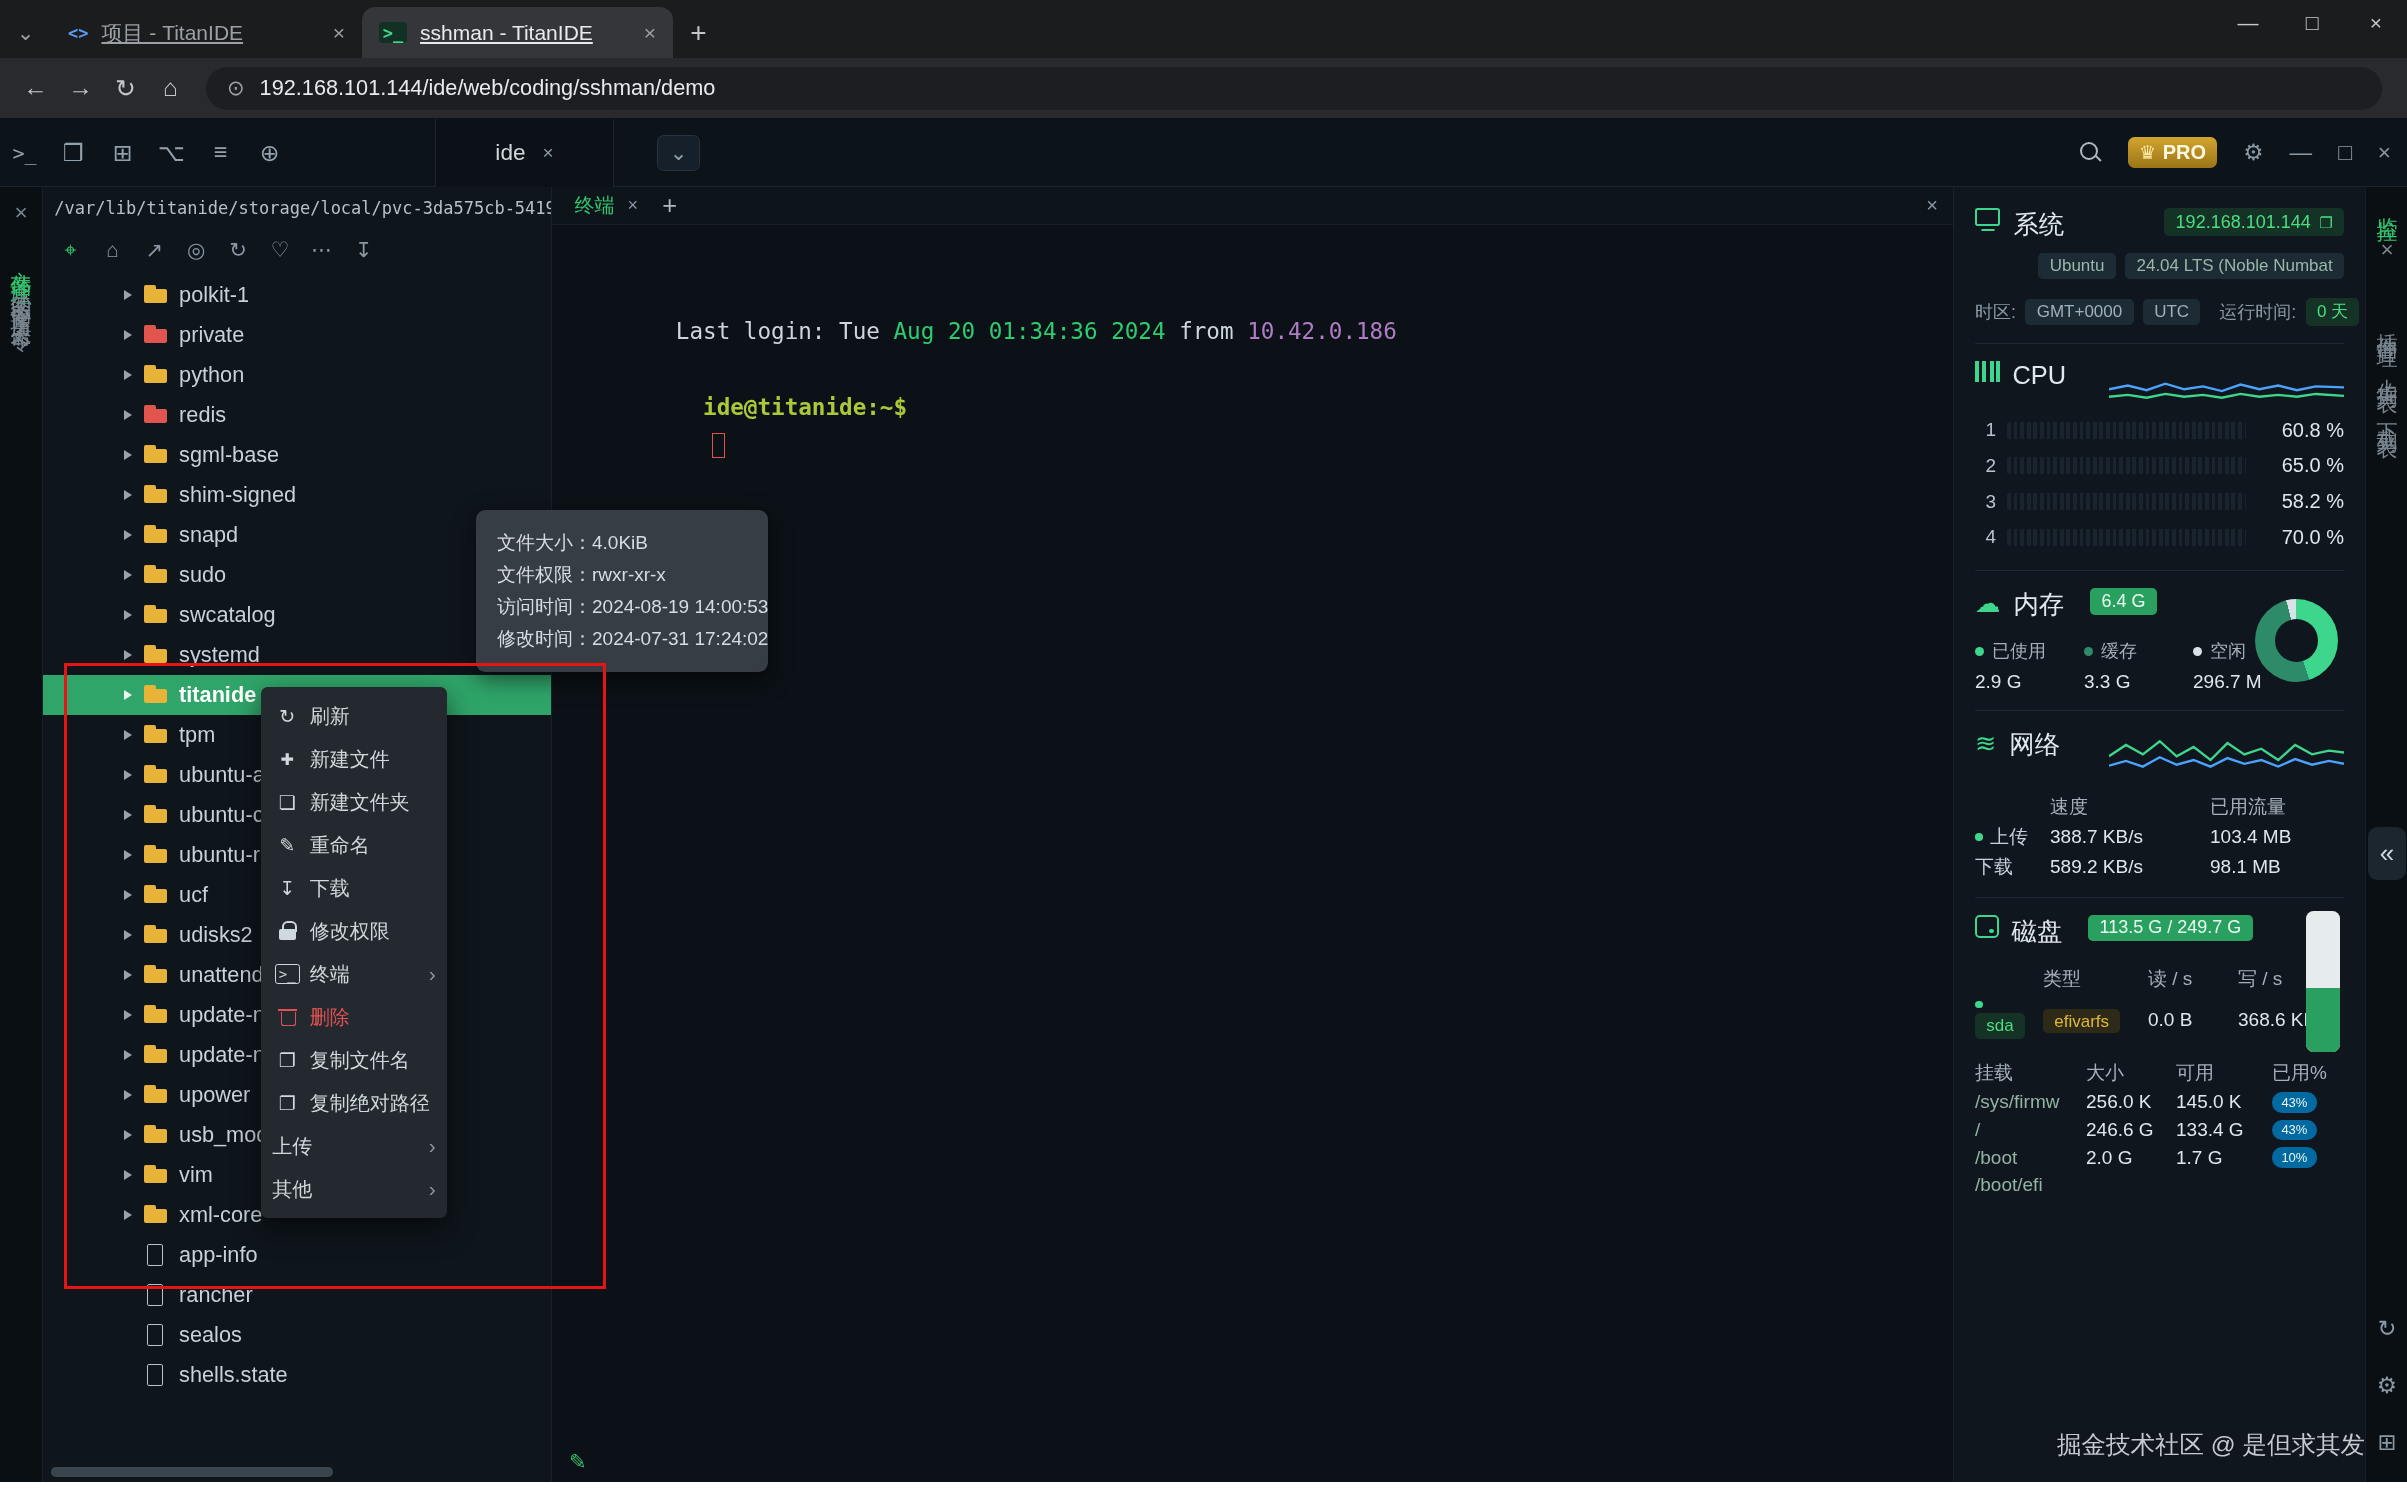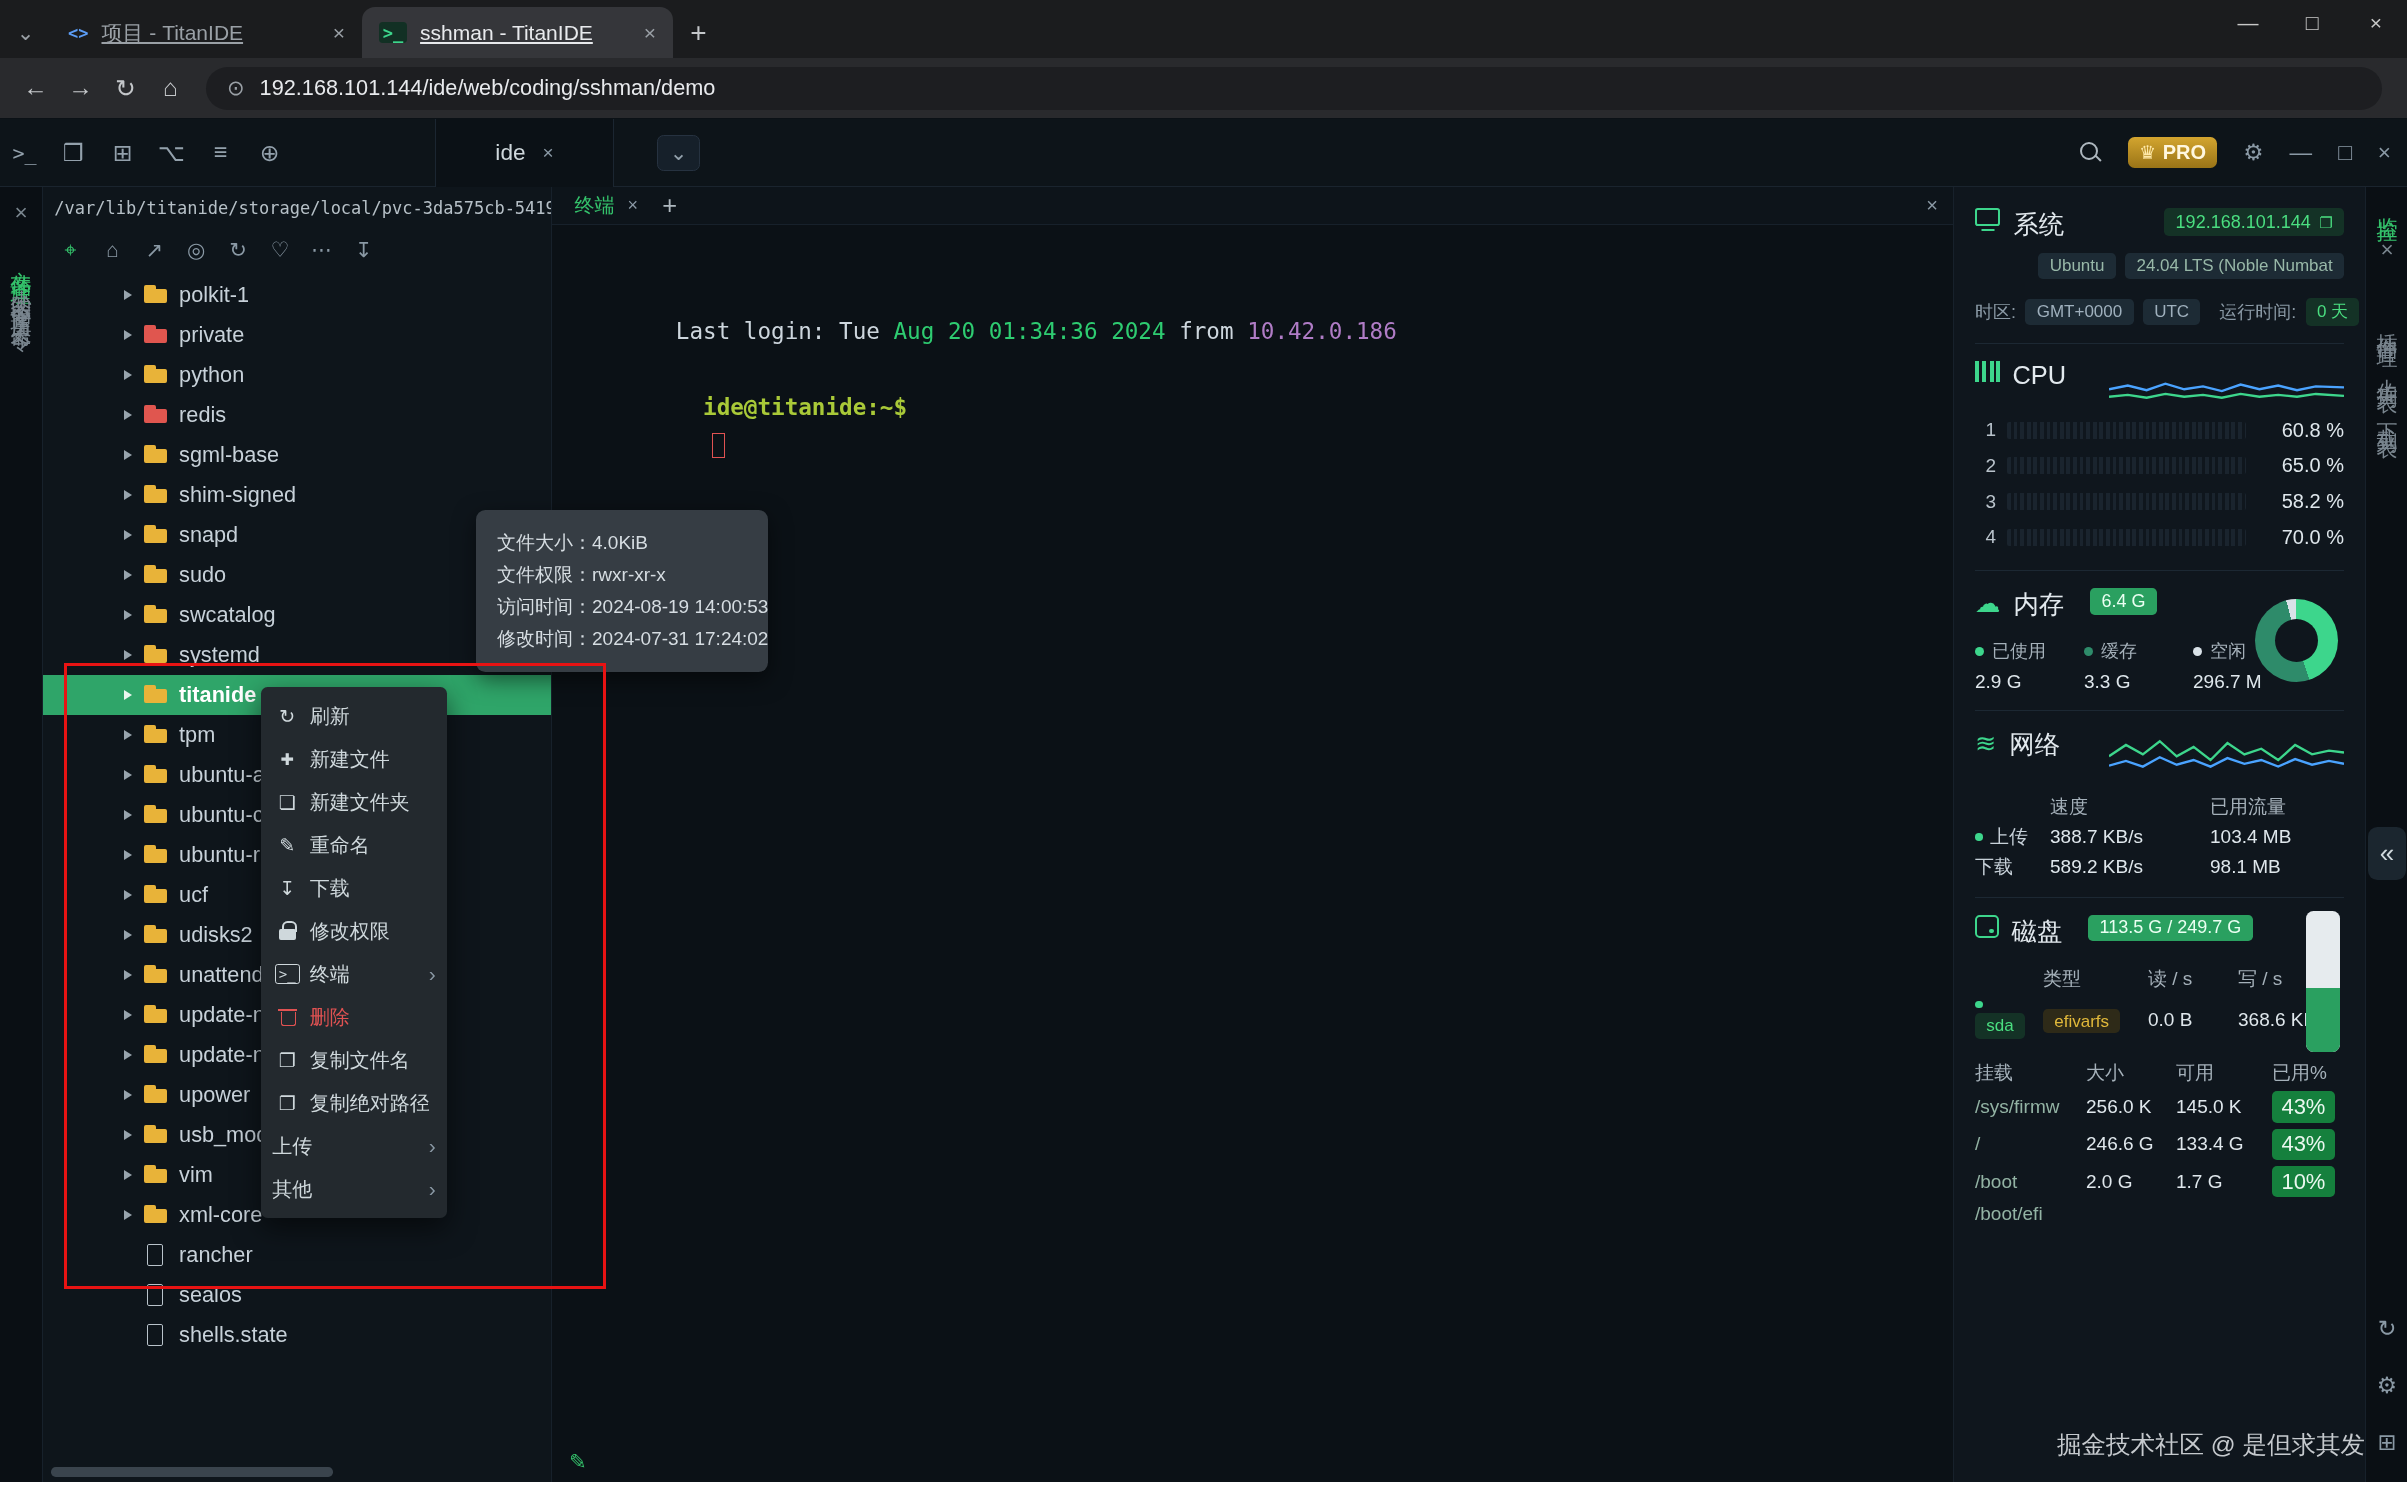--- a/index.html
+++ b/index.html
@@ -145,21 +145,21 @@
   .gauge i { position:absolute; left:0; right:0; bottom:0; height:45%; background:#2aa060; }
   .disk-grid { display:grid; grid-template-columns:68px 105px 90px 108px; row-gap:9.4px; margin-top:17px; align-items:center; }
   .disk-hd { color:#a5b1ba; font-size:19px; white-space:nowrap; }
   .disk-val { color:#dfe7ec; font-size:19px; white-space:nowrap; }
   .dev-cell { display:flex; flex-direction:column; gap:4.7px; align-items:flex-start; }
   .chip.fs { background:#2e2a18; color:#e0b83a; }
   .mnt-grid { display:grid; grid-template-columns:111px 90px 96px 72px; row-gap:15px; margin-top:21px; align-items:center; }
   .mnt-hd { color:#a5b1ba; font-size:19px; }
   .mnt-name { color:#93b3a4; font-size:19px; white-space:nowrap; }
   .mnt-val { color:#dfe7ec; font-size:19px; white-space:nowrap; }
-  .pct-badge { background:#15803d; color:#eaf7ef; padding:2.8px 9.4px; border-radius:5px; font-size:22px; justify-self:start; }
+  .pct-badge { background:#0369a1; color:#eaf7ef; padding:2.8px 9.4px; border-radius:10px; font-size:13px; justify-self:start; }
   .pct-badge:empty { display:none; }
 
   
   .tooltip { position:absolute; left:476px; top:391px; width:292px; background:#363d44; border-radius:9.4px; box-shadow:0 7.5px 22.6px rgba(0,0,0,.5); padding:17px 21px; z-index:40; }
   .tip-row { font-size:19px; color:#d6dde2; line-height:32px; white-space:nowrap; }
   .ctx-menu { position:absolute; left:261px; top:568px; width:186px; background:#23292e; border-radius:6.6px; box-shadow:0 9.4px 28px rgba(0,0,0,.55); padding:7.5px 0; z-index:45; }
   .menu-item { height:43px; display:flex; align-items:center; padding:0 11.3px; color:#cfd8dc; font-size:20px; }
   .mi-icon { width:30px; height:30px; flex:none; margin-right:7.5px; position:relative; display:flex; align-items:center; justify-content:center; color:#cfd8dc; font-size:19px; }
   .mi-label { flex:1; white-space:nowrap; }
   .sub-arrow { display:none; color:#8a99a5; font-size:21px; }
@@ -400,20 +400,25 @@
             <span class="tlabel">vim</span>
           </div>
           <div class="trow folder">
             <span class="arrow"></span>
             <span class="ticon"></span>
             <span class="tlabel">xml-core</span>
           </div>
           <div class="trow file">
             <span class="arrow"></span>
             <span class="ticon"></span>
+            <span class="tlabel">app-info</span>
+          </div>
+          <div class="trow file">
+            <span class="arrow"></span>
+            <span class="ticon"></span>
             <span class="tlabel">rancher</span>
           </div>
           <div class="trow file">
             <span class="arrow"></span>
             <span class="ticon"></span>
             <span class="tlabel">sealos</span>
           </div>
           <div class="trow file">
             <span class="arrow"></span>
             <span class="ticon"></span>

